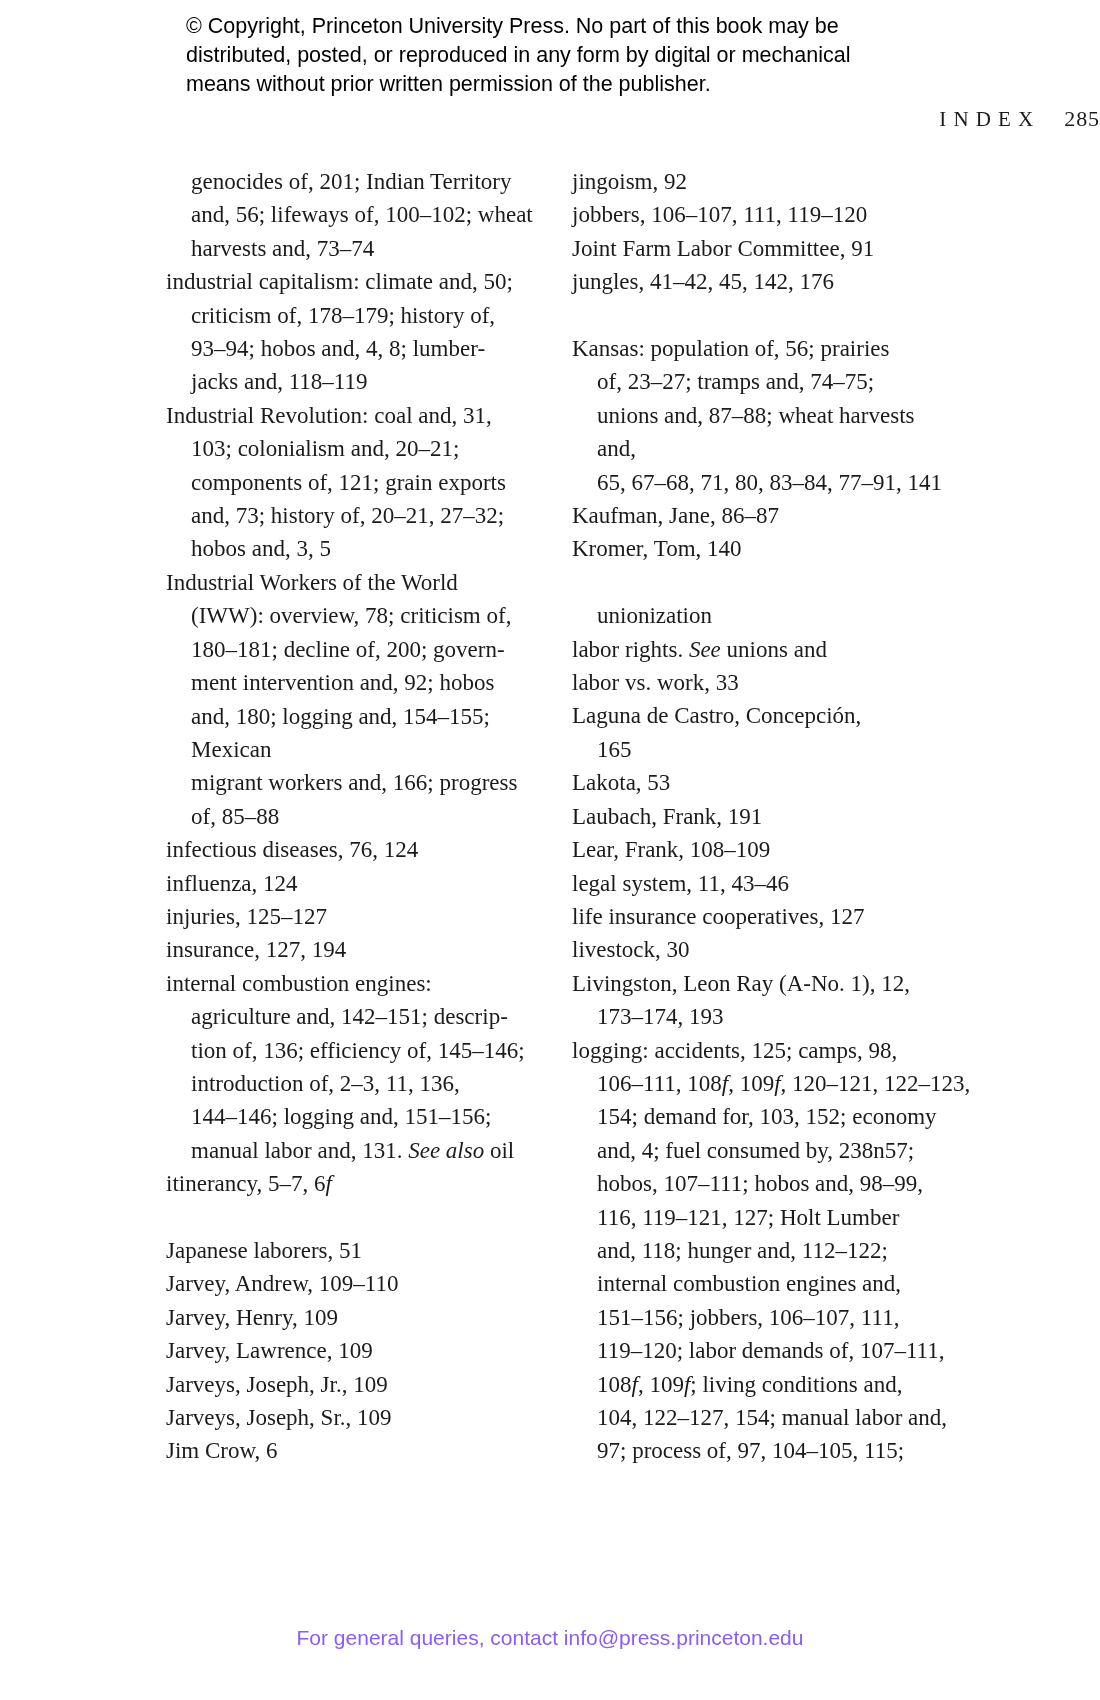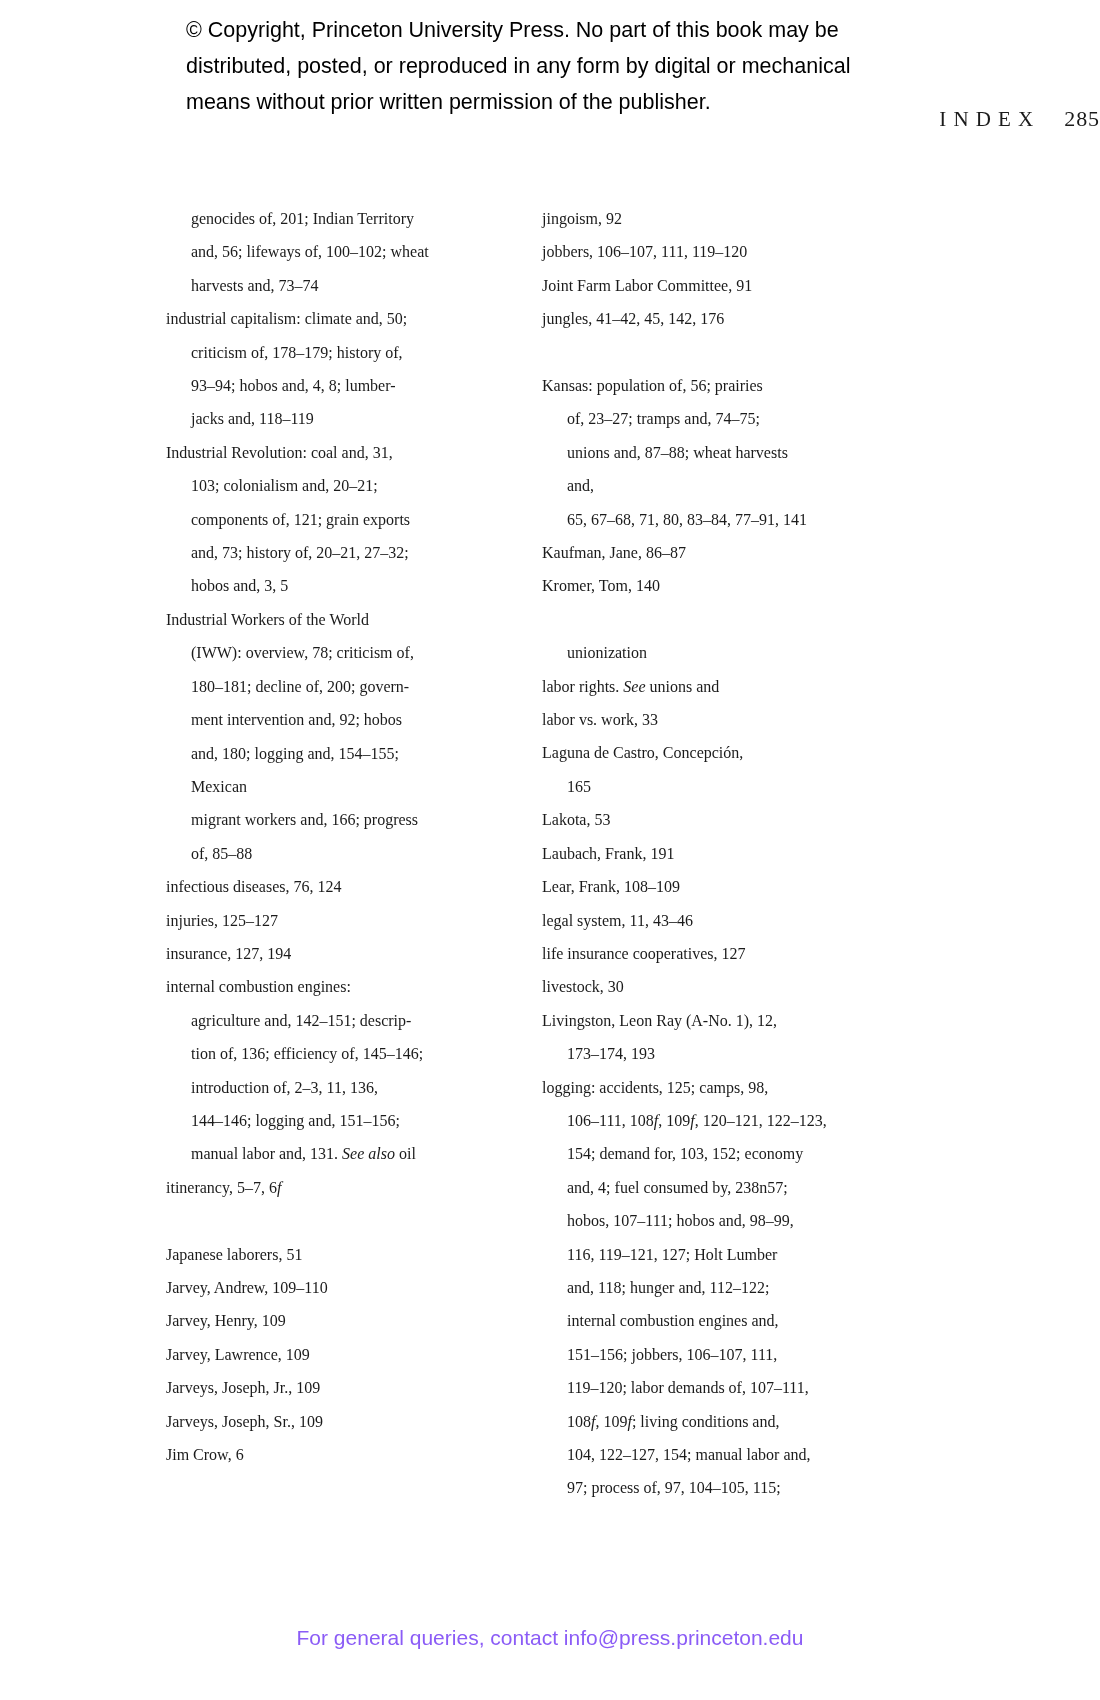--- a/index.html
+++ b/index.html
@@ -12,21 +12,21 @@
     font-family: "Liberation Serif", serif;
     color: #1b1b1b;
   }
   .copyright {
     position: absolute;
     left: 186px;
     top: 12px;
     width: 760px;
     font-family: "Liberation Sans", sans-serif;
     font-size: 21.5px;
-    line-height: 36px;
+    line-height: 29px;
     color: #000000;
     white-space: pre-line;
   }
   .running-head {
     position: absolute;
     left: 0;
     right: 0;
     top: 106px;
     text-align: right;
     font-family: "Liberation Serif", serif;
@@ -38,26 +38,25 @@
     text-indent: 0.34em; 
   }
   .page-number {
     font-size: 22px;
     margin-left: 24px;
     letter-spacing: 0.04em;
   }
   .column {
     position: absolute;
     top: 165px;
-    font-size: 16px;
+    font-size: 23px;
     line-height: 33.4px;
-    margin-top: 37px;
   }
   .column.left  { left: 166px; width: 372px; }
-  .column.right { left: 542px; width: 395px; }
+  .column.right { left: 572px; width: 395px; }
   .line {
     min-height: 33.4px;
     white-space: nowrap;
   }
   .line.indent { padding-left: 25px; }
   .line .it { font-style: italic; }
   .footer {
     position: absolute;
     left: 0;
     right: 0;
@@ -96,20 +95,21 @@
       <div class="line indent"><span>hobos and, 3, 5</span></div>
       <div class="line"><span>Industrial Workers of the World</span></div>
       <div class="line indent"><span>(IWW): overview, 78; criticism of,</span></div>
       <div class="line indent"><span>180–181; decline of, 200; govern-</span></div>
       <div class="line indent"><span>ment intervention and, 92; hobos</span></div>
       <div class="line indent"><span>and, 180; logging and, 154–155;</span></div>
       <div class="line indent"><span>Mexican</span></div>
       <div class="line indent"><span>migrant workers and, 166; progress</span></div>
       <div class="line indent"><span>of, 85–88</span></div>
       <div class="line"><span>infectious diseases, 76, 124</span></div>
+      <div class="line"><span>influenza, 124</span></div>
       <div class="line"><span>injuries, 125–127</span></div>
       <div class="line"><span>insurance, 127, 194</span></div>
       <div class="line"><span>internal combustion engines:</span></div>
       <div class="line indent"><span>agriculture and, 142–151; descrip-</span></div>
       <div class="line indent"><span>tion of, 136; efficiency of, 145–146;</span></div>
       <div class="line indent"><span>introduction of, 2–3, 11, 136,</span></div>
       <div class="line indent"><span>144–146; logging and, 151–156;</span></div>
       <div class="line indent"><span>manual labor and, 131. </span><span class="it">See also</span><span> oil</span></div>
       <div class="line"><span>itinerancy, 5–7, 6</span><span class="it">f</span></div>
       <div class="line"></div>

